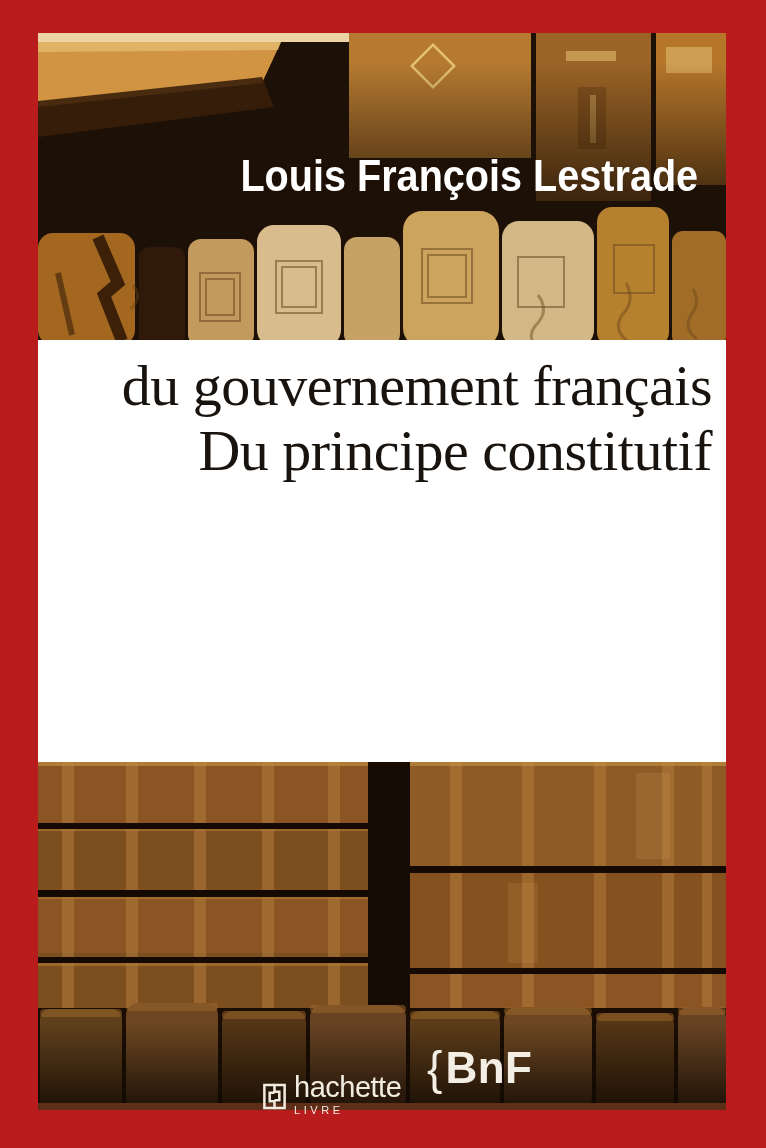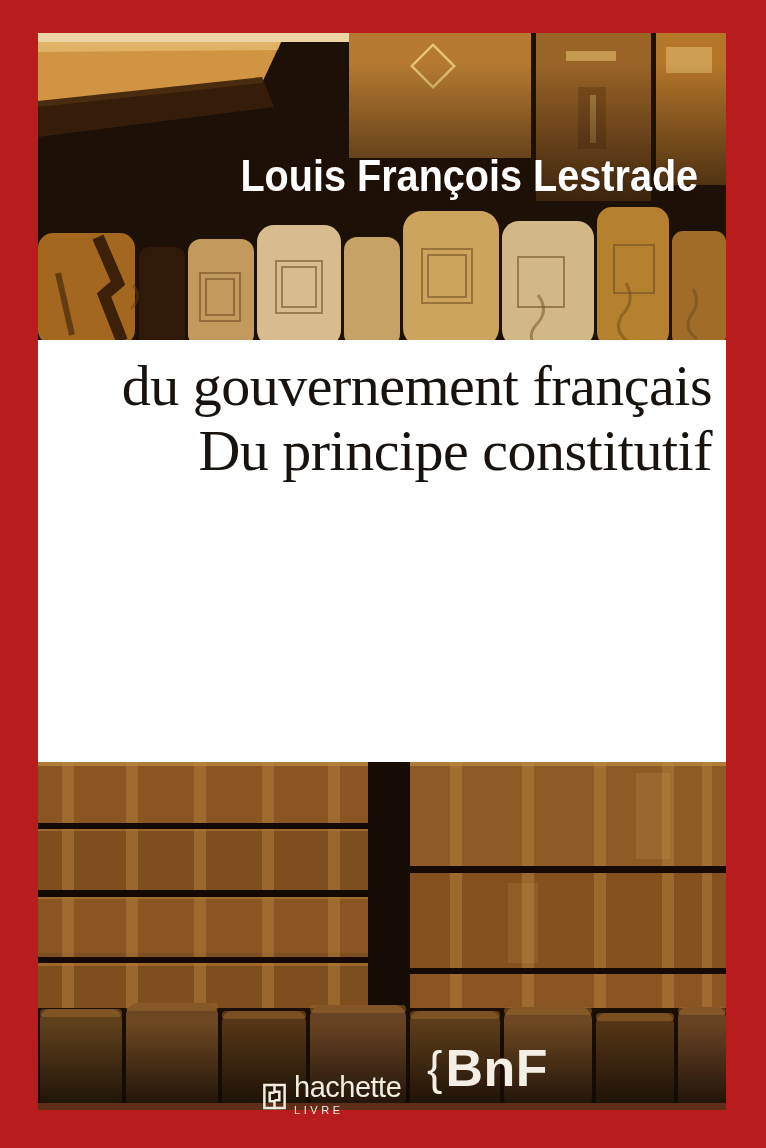--- a/index.html
+++ b/index.html
@@ -33,21 +33,21 @@
   }
   #hachette-logo svg{width:27px;height:29px;margin-top:10px;flex:0 0 auto;}
   .h-col{margin-left:6px;display:flex;flex-direction:column;}
   .h-word{font-size:29px;line-height:30px;letter-spacing:-0.5px;font-weight:400;}
   .h-sub{font-size:11px;line-height:15px;letter-spacing:3.6px;margin-top:1px;font-weight:400;}
   #bnf-logo{
     position:absolute;left:427px;top:1046px;height:44px;
     display:flex;align-items:center;color:#f4efe4;
   }
   .bnf-brace{font-size:46px;line-height:44px;font-weight:400;margin-right:3px;}
-  .bnf-word{font-size:52px;line-height:44px;font-weight:bold;letter-spacing:0.5px;}
+  .bnf-word{font-size:44px;line-height:44px;font-weight:bold;letter-spacing:0.5px;}
 </style>
 </head>
 <body>
 
 <div id="cover">
 
   <svg id="photo" viewBox="0 0 688 1077" preserveAspectRatio="none" aria-hidden="true">
     <defs>
       <linearGradient id="gTopFade" x1="0" y1="0" x2="0" y2="1">
         <stop offset="0" stop-color="#1d1006" stop-opacity="0"></stop>

